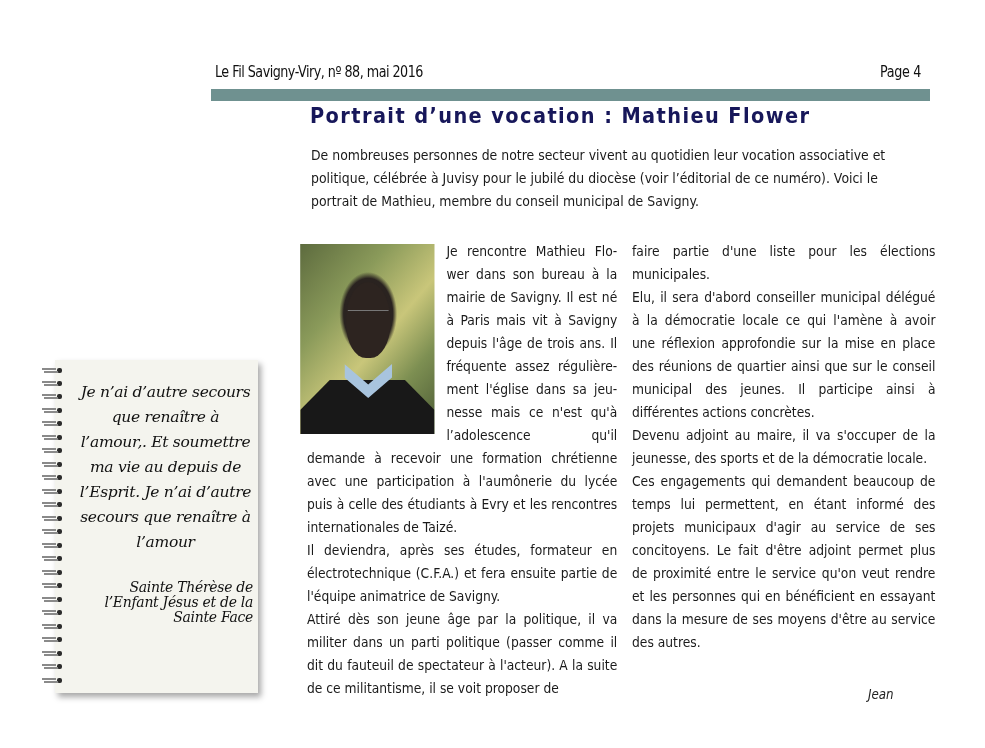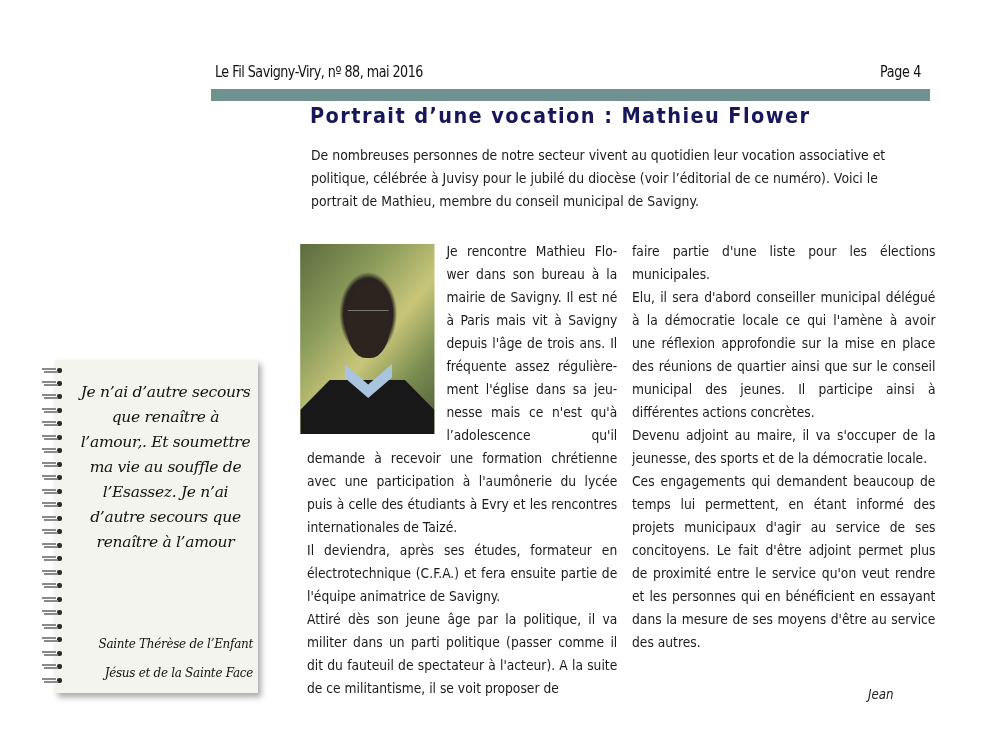--- a/index.html
+++ b/index.html
@@ -33,21 +33,21 @@
     .signature { position: absolute; left: 868px; top: 686px; font-style: italic; font-size: 14px; color: #222; transform: scaleX(0.85); transform-origin: left top; }
 
     .notebook { position: absolute; left: 55px; top: 360px; width: 203px; height: 333px; background: #f4f4ee; box-shadow: 3px 4px 6px rgba(0,0,0,0.35); }
     .spiral { position: absolute; left: 42px; top: 368px; width: 24px; height: 320px; }
     .ring { position: absolute; left: 0; width: 22px; height: 5px; }
     .ring::before { content: ""; position: absolute; left: 0; top: 0; width: 14px; height: 2px; background: #8a8a8a; }
     .ring::after { content: ""; position: absolute; left: 2px; top: 3px; width: 14px; height: 2px; background: #8a8a8a; }
     .ring i { position: absolute; right: 2px; top: 0; width: 5px; height: 5px; border-radius: 2px; background: #2b2b2b; }
 
     .quote { position: absolute; left: 78px; top: 380px; width: 175px; font-family: "DejaVu Serif", serif; font-style: italic; font-size: 15.5px; line-height: 25px; text-align: center; color: #111; letter-spacing: -0.3px; }
-    .quote-author { position: absolute; left: 78px; top: 630px; width: 175px; font-family: "DejaVu Serif", serif; font-style: italic; font-size: 12px; line-height: 29px; text-align: right; color: #111; letter-spacing: -0.3px; }
+    .quote-author { position: absolute; left: 78px; top: 580px; width: 175px; font-family: "DejaVu Serif", serif; font-style: italic; font-size: 14px; line-height: 15px; text-align: right; color: #111; letter-spacing: -0.3px; }
   </style>
 </head>
 <body>
 
 <div class="header-line">Le Fil Savigny-Viry, nº 88, mai 2016</div>
 <div class="page-num">Page  4</div>
 <div class="band"></div>
 
 <h1 class="title">Portrait d’une vocation : Mathieu Flower</h1>
 
@@ -142,14 +142,14 @@
   <div class="ring" style="top:283px">
       <i></i>
     </div>
   <div class="ring" style="top:296px">
       <i></i>
     </div>
   <div class="ring" style="top:310px">
       <i></i>
     </div>
 </div>
-<div class="quote">Je n’ai d’autre se­cours que renaître à l’amour,. Et soumettre ma vie au souffle de l’Es­assez. Je n’ai d’autre secours que renaître à l’amour</div>
+<div class="quote">Je n’ai d’autre se­cours que renaître à l’amour,. Et soumettre ma vie au depuis de l’Es­prit. Je n’ai d’autre secours que renaître à l’amour</div>
 <div class="quote-author">Sainte Thérèse de l’Enfant Jésus et de la Sainte Face</div>
 
 </body></html>

